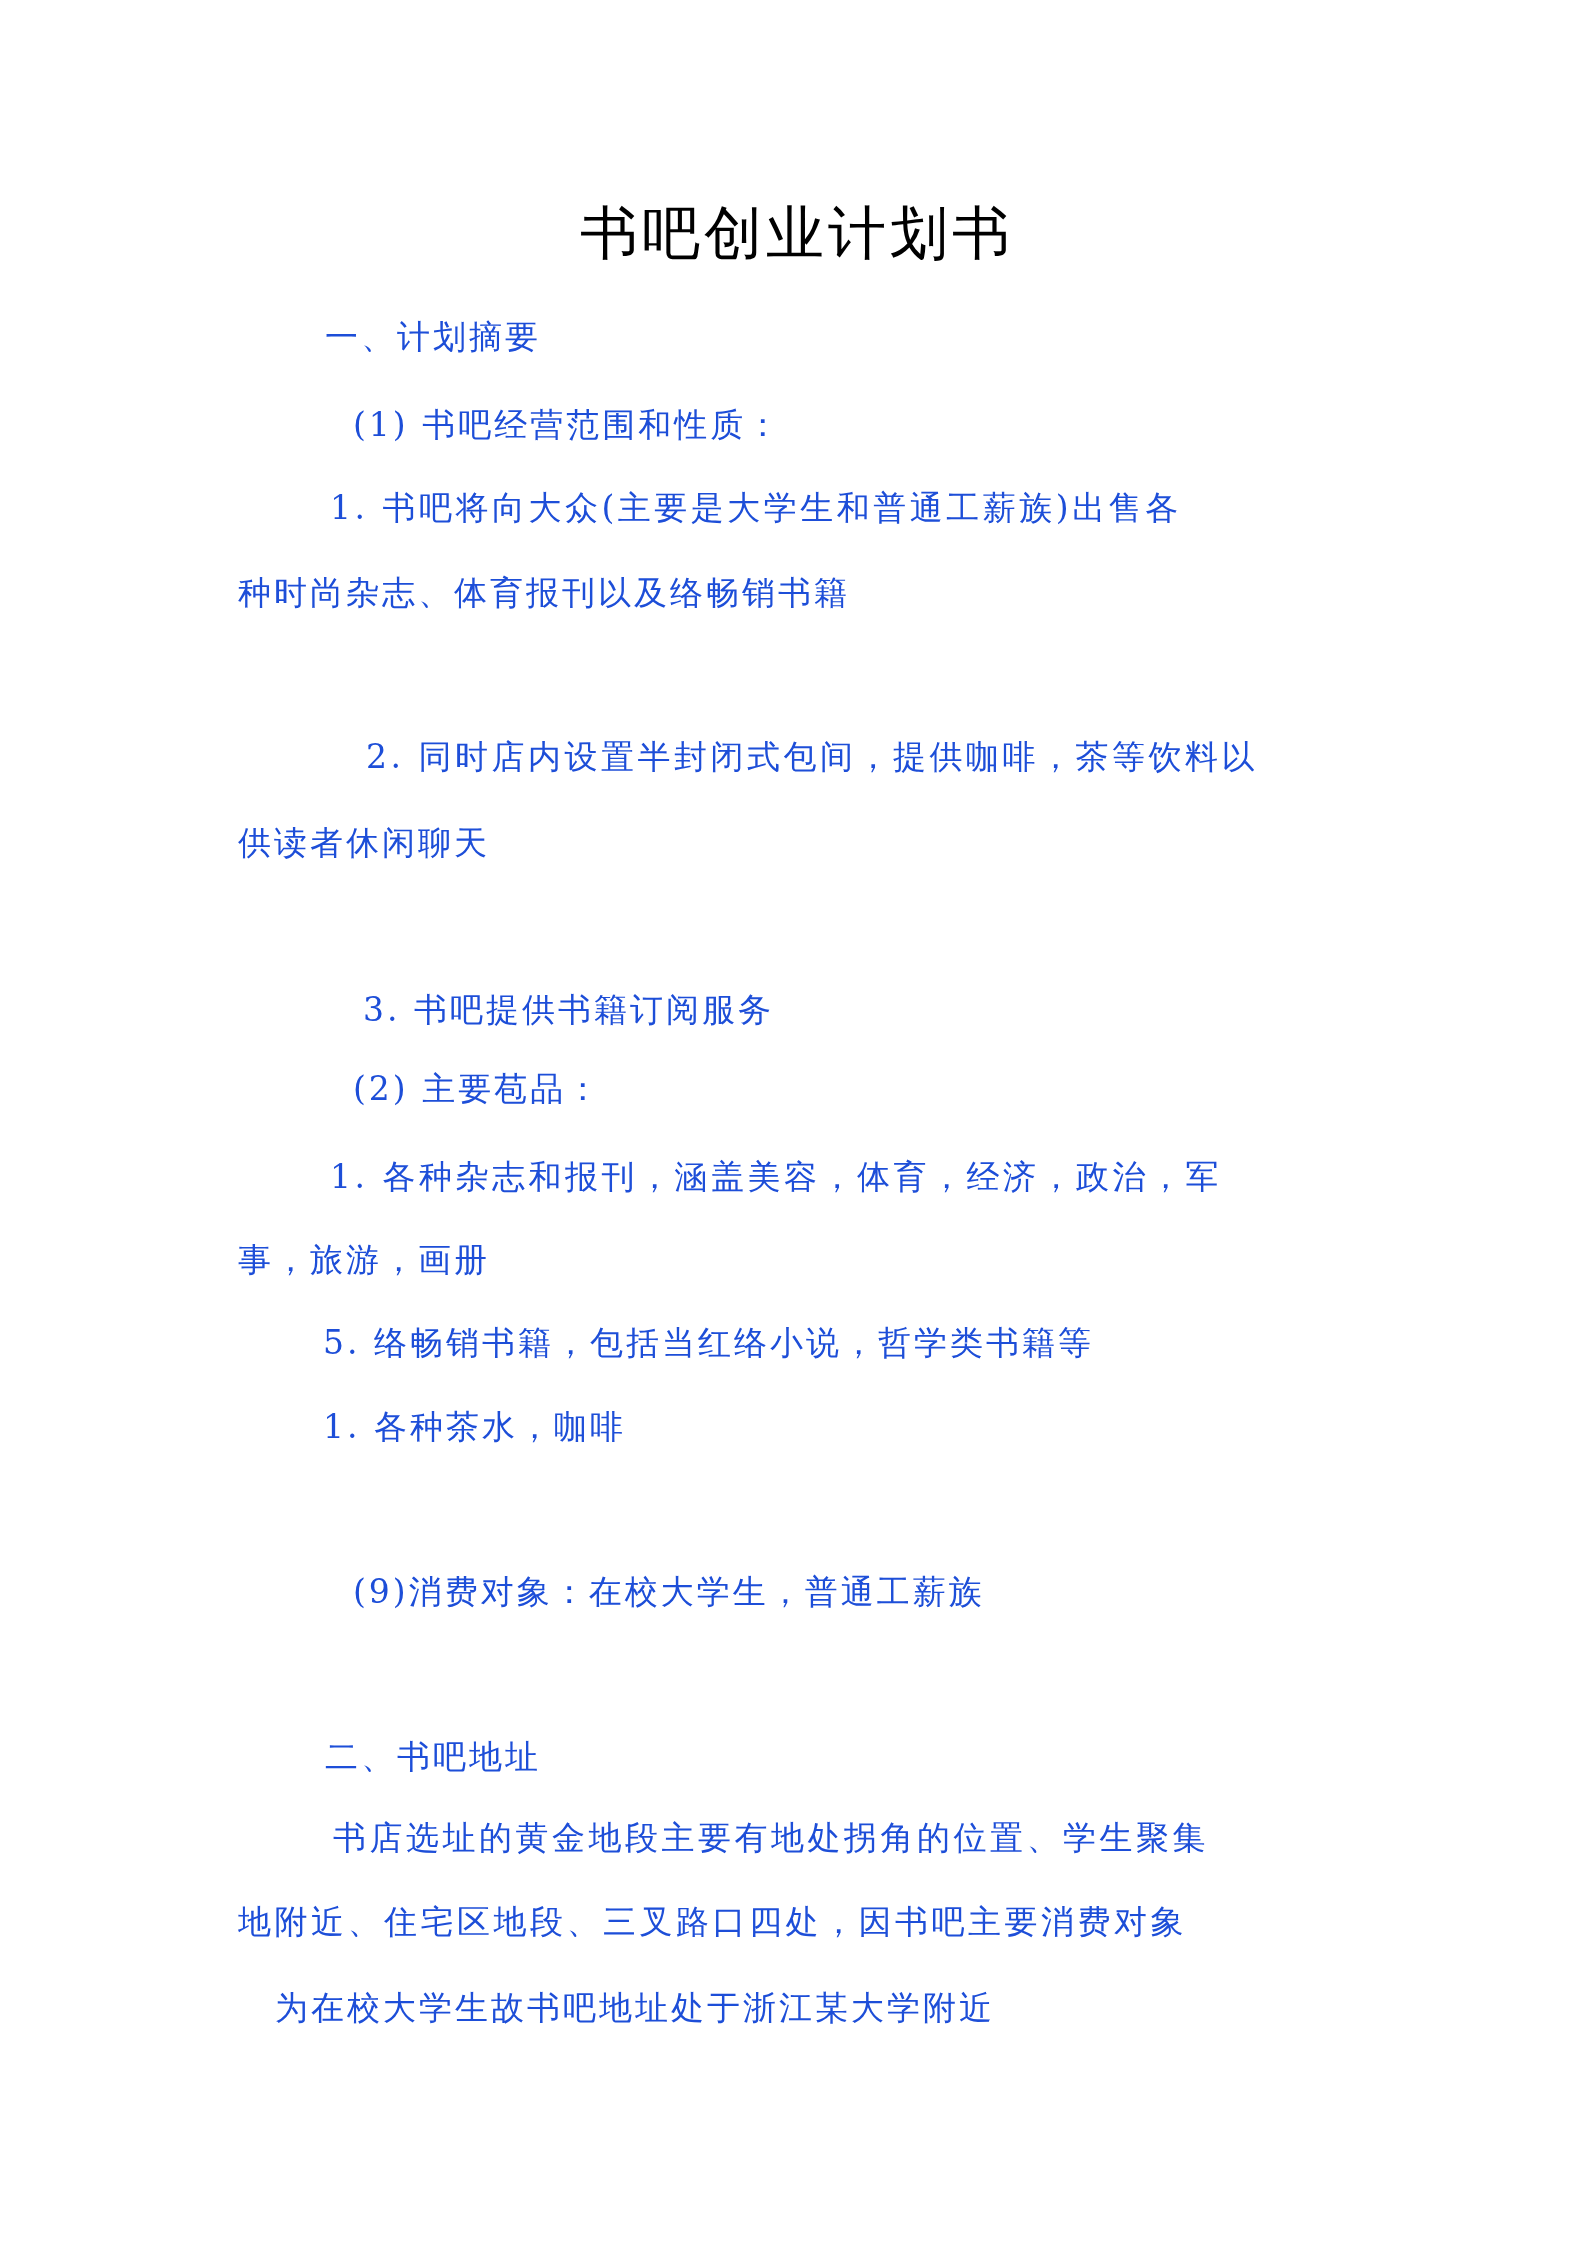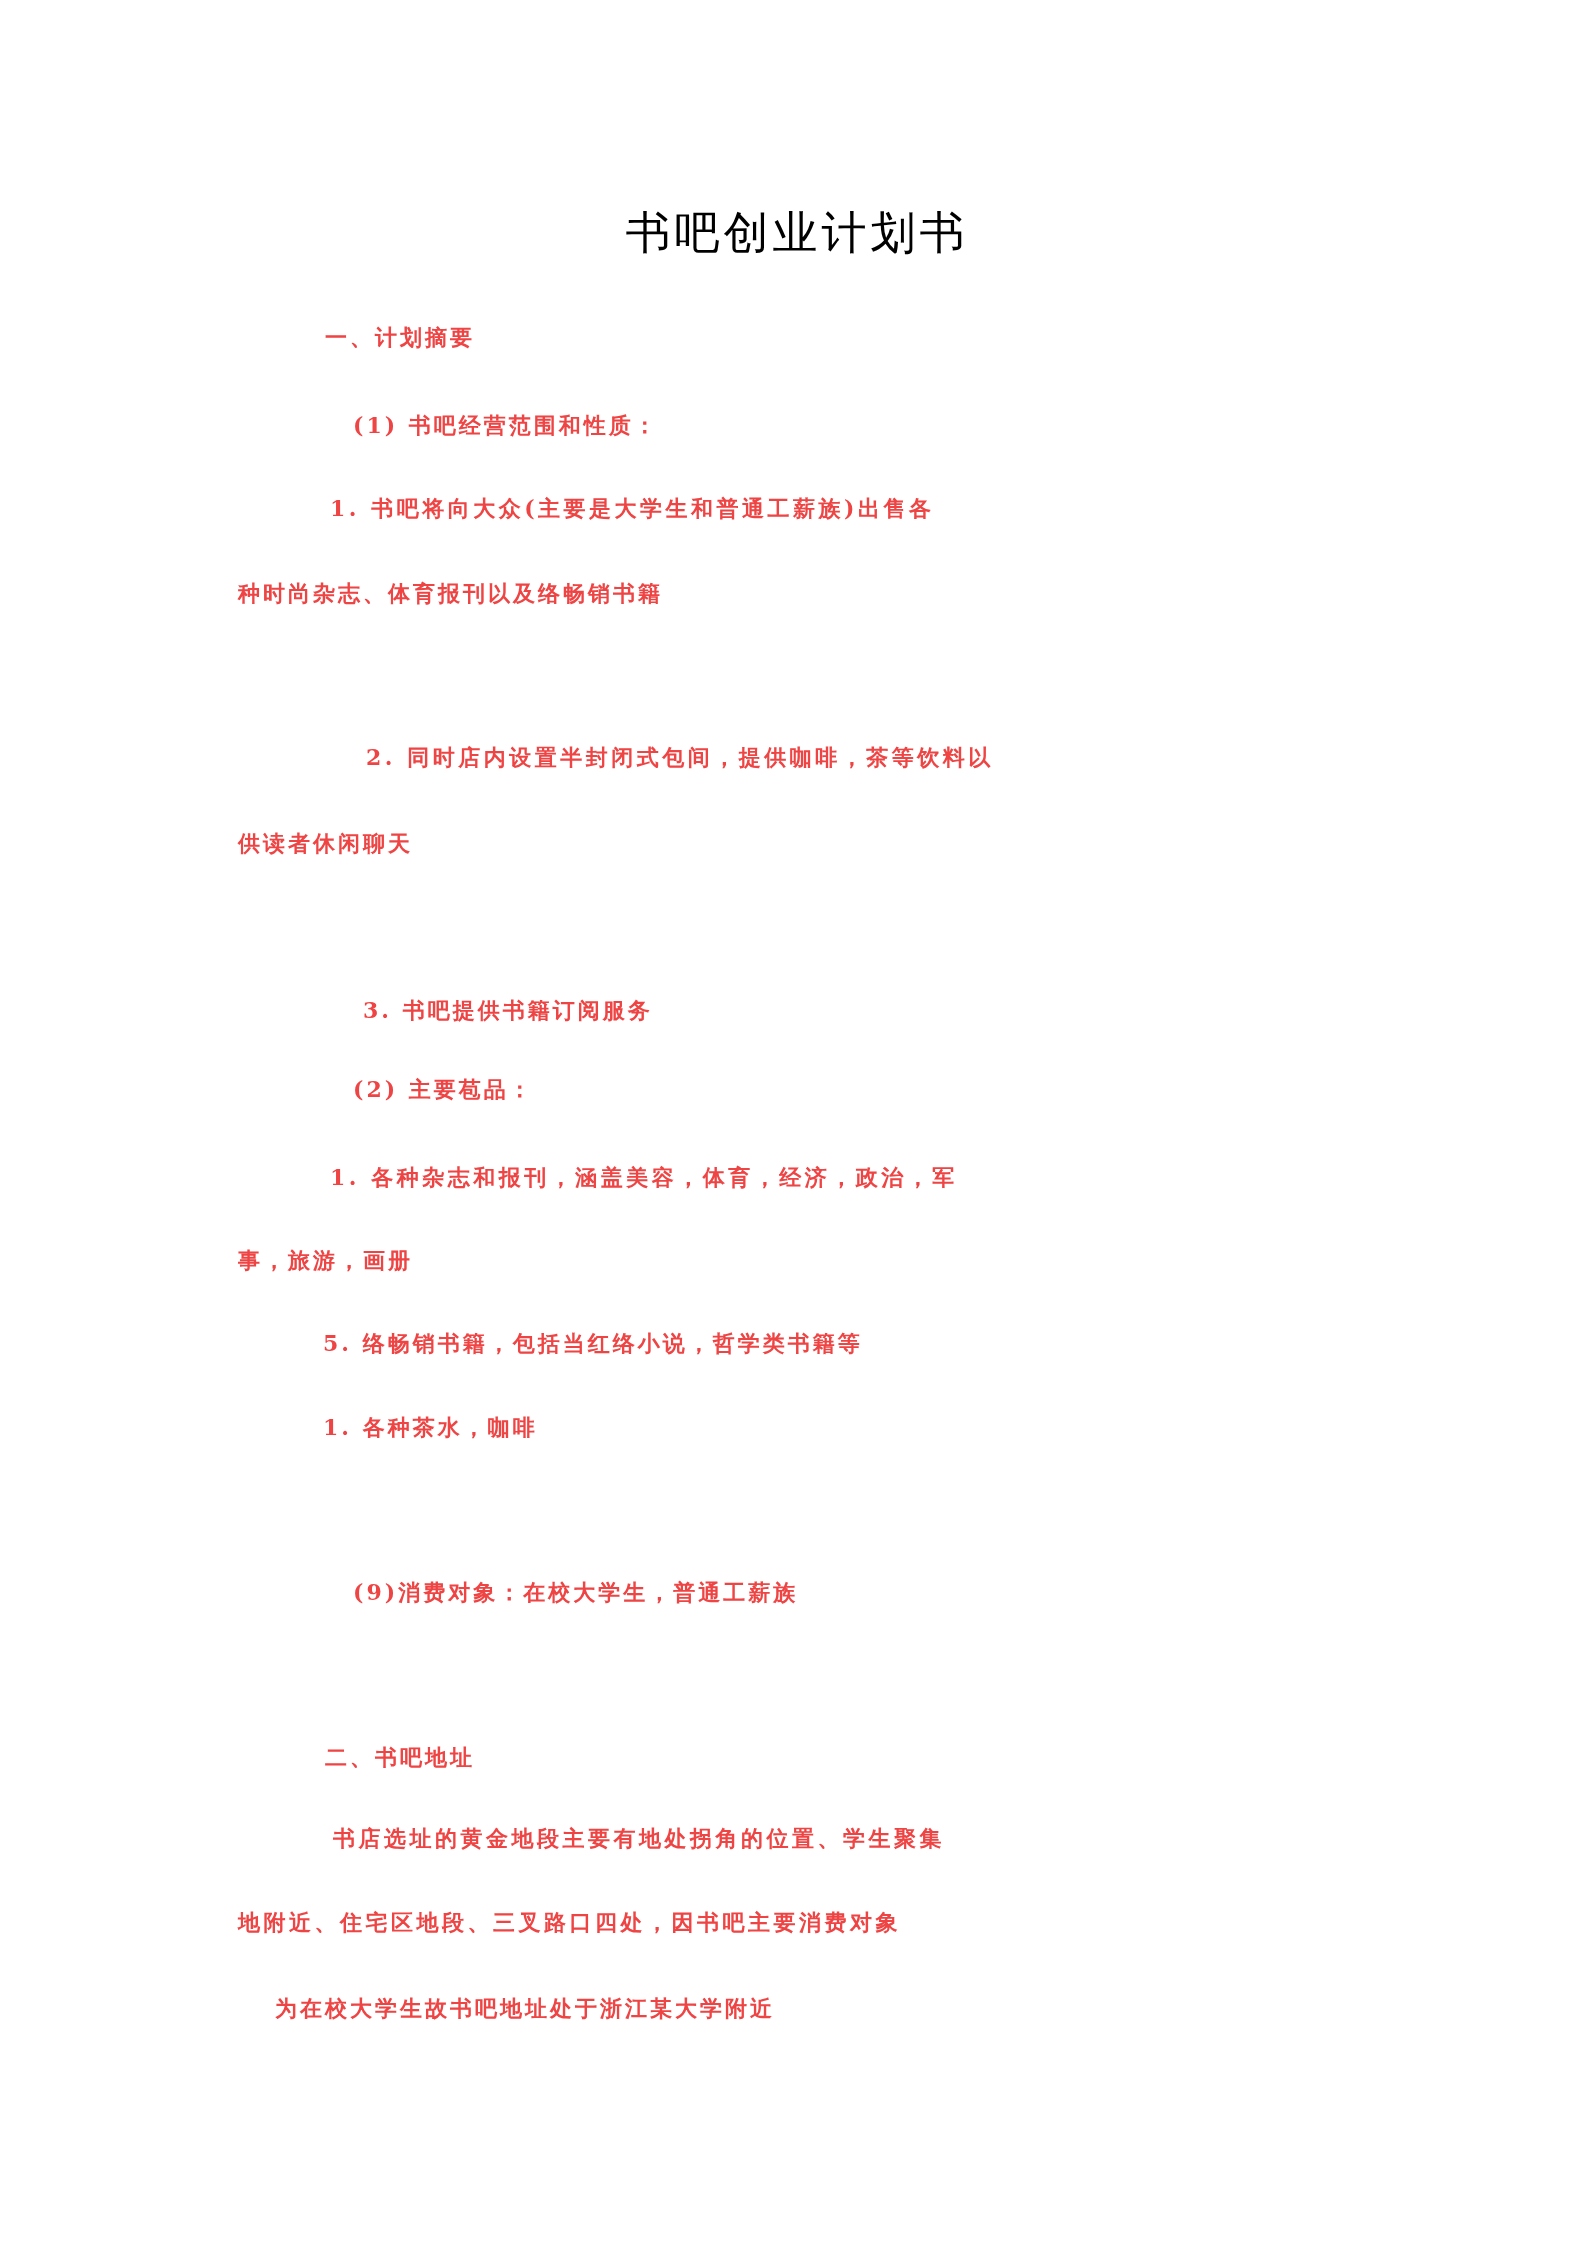--- a/index.html
+++ b/index.html
@@ -2,34 +2,33 @@
 <html><head>
 <meta charset="utf-8">
 <style>
   html, body { margin: 0; padding: 0; background: #ffffff; }
   body { width: 1594px; height: 2256px; position: relative; overflow: hidden; }
   .page { position: absolute; left: 0; top: 0; width: 1594px; height: 2256px; background: #ffffff; }
   .ln {
     position: absolute;
     white-space: nowrap;
     font-family: "DejaVu Serif", "Liberation Serif", serif;
-    font-size: 22px;
+    font-size: 33px;
     line-height: 44px;
     height: 44px;
-    color: #ef4444;
+    color: #1d4ed8;
     letter-spacing: 3px;
-    font-weight: bold;
   }
   .title {
     position: absolute;
     left: 0; width: 1594px;
     text-align: center;
     white-space: nowrap;
     font-family: "DejaVu Serif", "Liberation Serif", serif;
-    font-size: 45px;
+    font-size: 58px;
     line-height: 70px;
     top: 198px;
     color: #000000;
     letter-spacing: 4px;
     padding-left: 0px;
   }
 </style>
 </head>
 <body>
 

